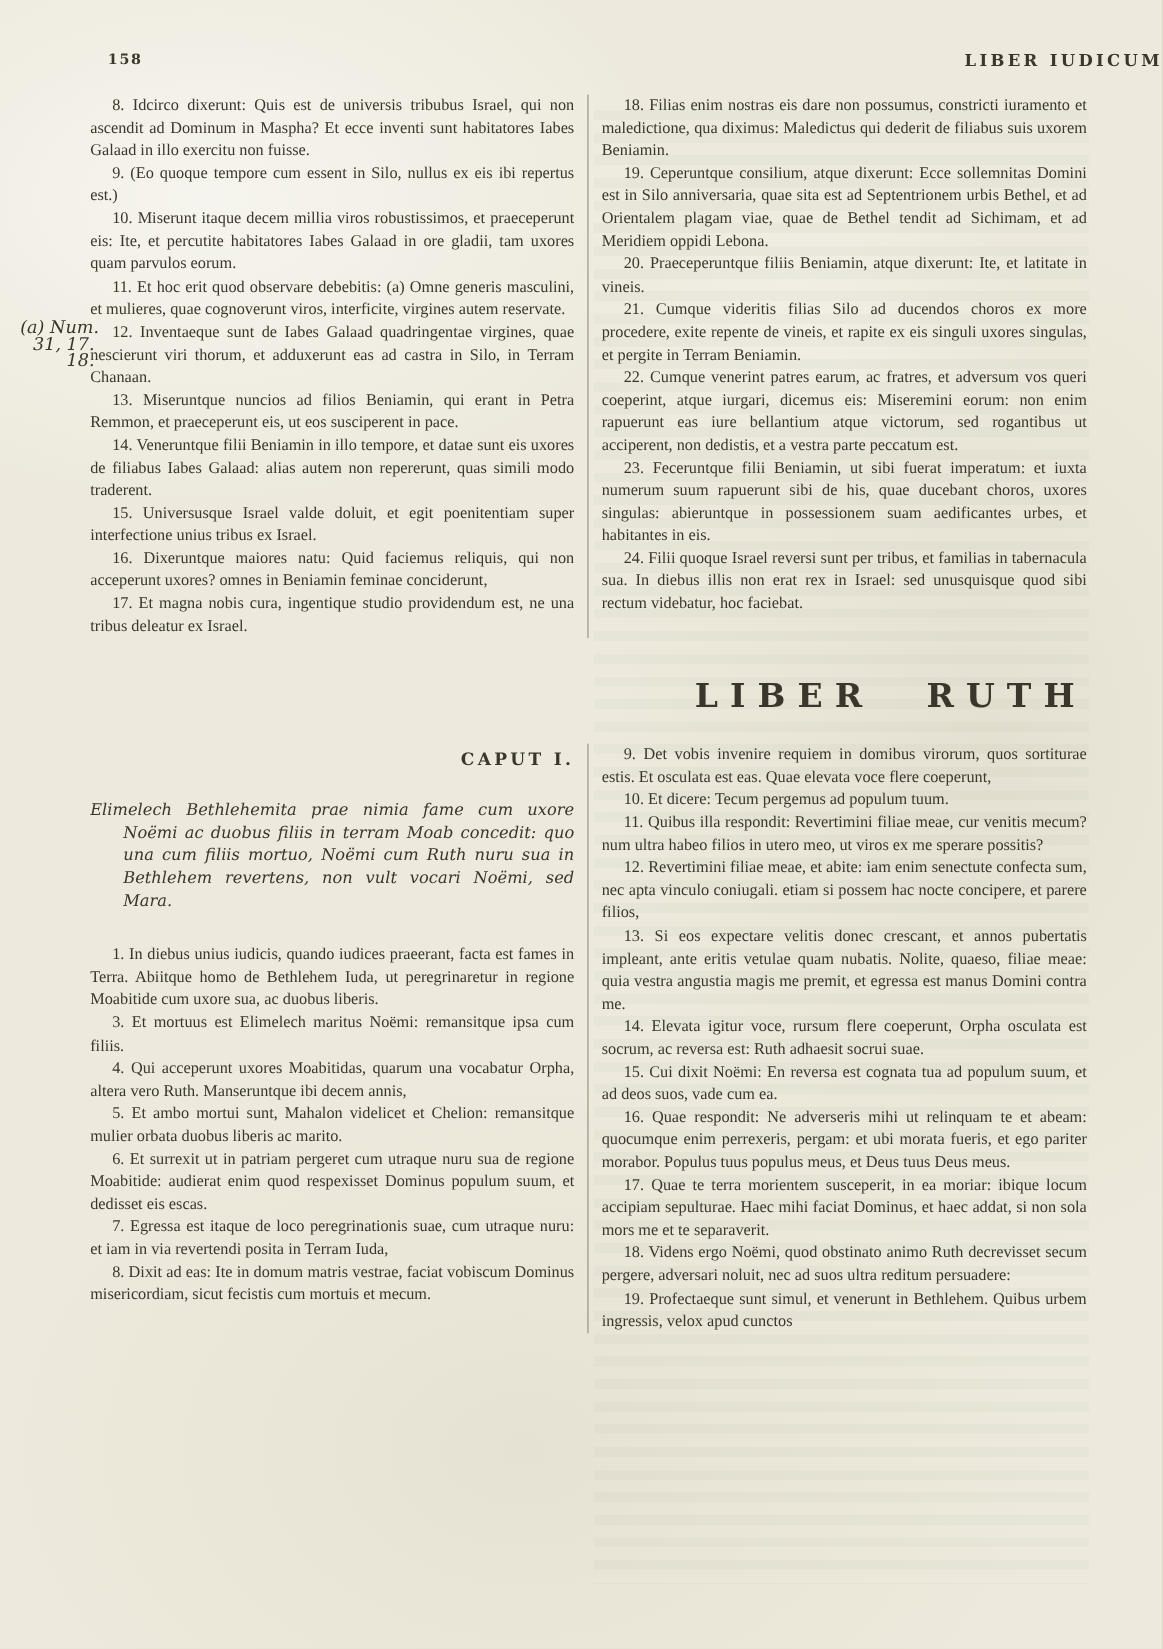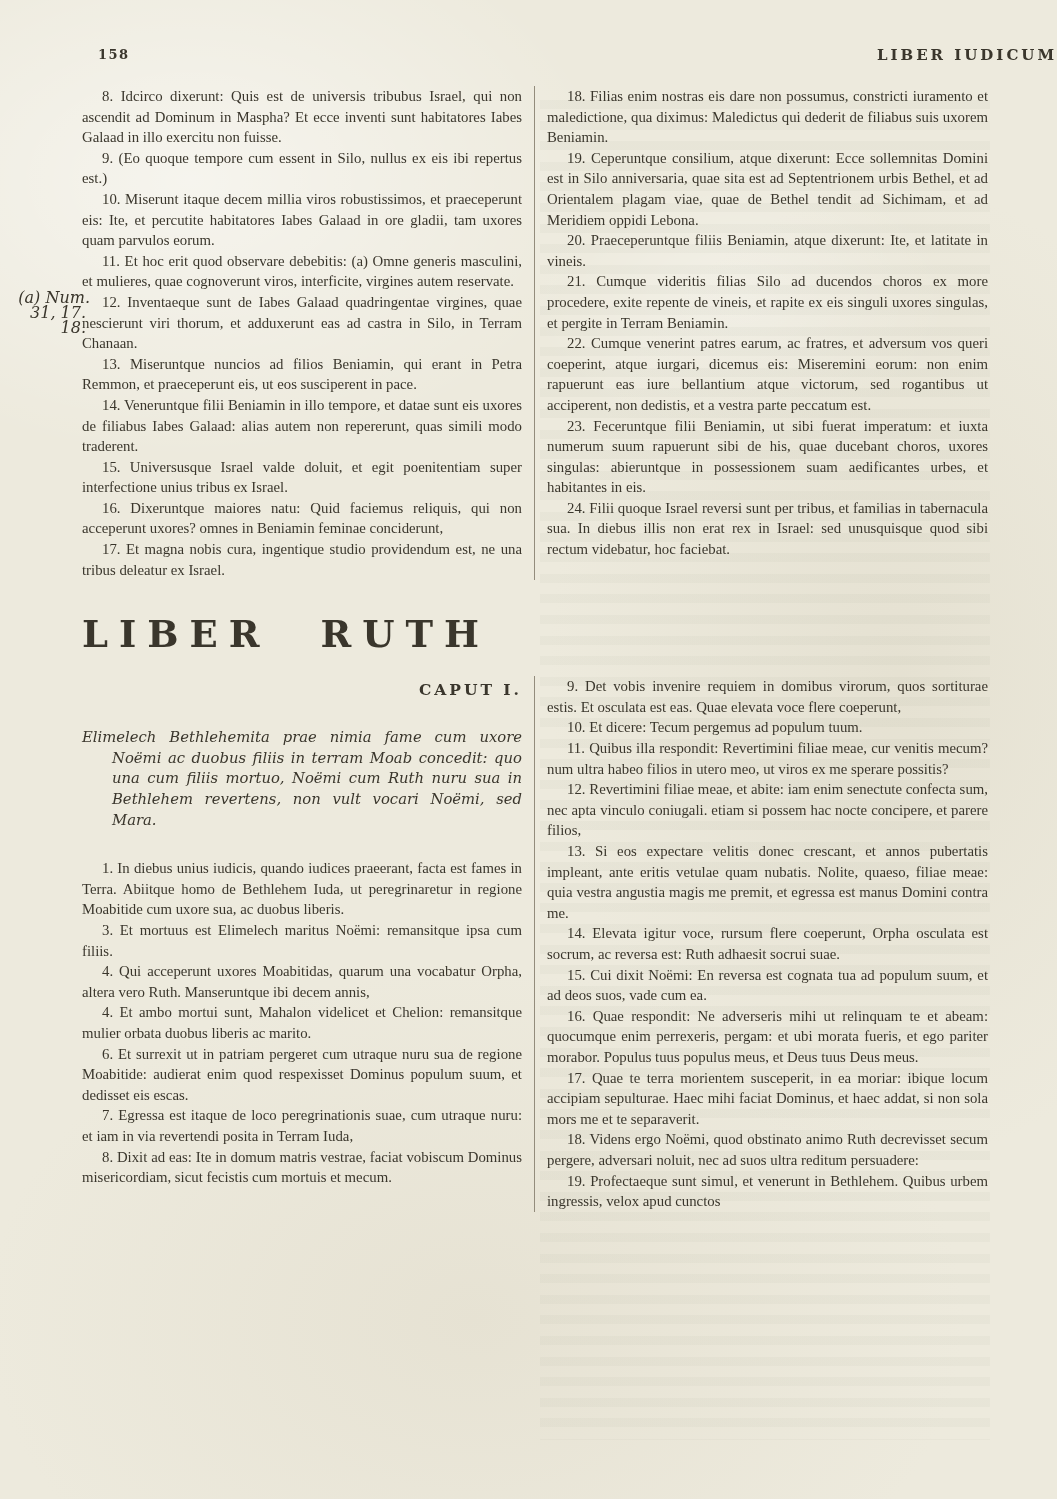--- a/index.html
+++ b/index.html
@@ -43,22 +43,22 @@
   .verse {
     margin:0;
     text-indent:20px;
     text-align:justify;
     font-size:14.8px;
     line-height:20.6px;
     font-family:Liberation Serif, serif;
   }
   .book-title {
     margin:36px 0 24px;
-    text-align:left;
-    font-size:37px; line-height:36px;
+    text-align:right;
+    font-size:30px; line-height:36px;
     font-weight:bold;
     letter-spacing:11px;
     word-spacing:26px;
     white-space:nowrap;
   }
   .chapter-heading {
     margin:4px 0 28px;
     text-align:right;
     font-size:15.5px; font-weight:bold; letter-spacing:3px;
   }
@@ -121,21 +121,21 @@
 
     <h1 class="book-title">LIBER RUTH</h1>
 
     <section class="two-col">
       <div class="col left">
         <h2 class="chapter-heading">CAPUT I.</h2>
         <p class="argument">Elimelech Bethlehemita prae nimia fame cum uxore Noëmi ac duobus filiis in terram Moab concedit: quo una cum filiis mortuo, Noëmi cum Ruth nuru sua in Bethlehem revertens, non vult vocari Noëmi, sed Mara.</p>
         <p class="verse">1. In diebus unius iudicis, quando iudices praeerant, facta est fames in Terra. Abiitque homo de Bethlehem Iuda, ut peregrinaretur in regione Moabitide cum uxore sua, ac duobus liberis.</p>
         <p class="verse">3. Et mortuus est Elimelech maritus Noëmi: remansitque ipsa cum filiis.</p>
         <p class="verse">4. Qui acceperunt uxores Moabitidas, quarum una vocabatur Orpha, altera vero Ruth. Manseruntque ibi decem annis,</p>
-        <p class="verse">4. Et ambo mortui sunt, Mahalon videlicet et Chelion: remansitque mulier orbata duobus liberis ac marito.</p>
+        <p class="verse">5. Et ambo mortui sunt, Mahalon videlicet et Chelion: remansitque mulier orbata duobus liberis ac marito.</p>
         <p class="verse">6. Et surrexit ut in patriam pergeret cum utraque nuru sua de regione Moabitide: audierat enim quod respexisset Dominus populum suum, et dedisset eis escas.</p>
         <p class="verse">7. Egressa est itaque de loco peregrinationis suae, cum utraque nuru: et iam in via revertendi posita in Terram Iuda,</p>
         <p class="verse">8. Dixit ad eas: Ite in domum matris vestrae, faciat vobiscum Dominus misericordiam, sicut fecistis cum mortuis et mecum.</p>
       </div>
       <div class="col right">
         <p class="verse">9. Det vobis invenire requiem in domibus virorum, quos sortiturae estis. Et osculata est eas. Quae elevata voce flere coeperunt,</p>
         <p class="verse">10. Et dicere: Tecum pergemus ad populum tuum.</p>
         <p class="verse">11. Quibus illa respondit: Revertimini filiae meae, cur venitis mecum? num ultra habeo filios in utero meo, ut viros ex me sperare possitis?</p>
         <p class="verse">12. Revertimini filiae meae, et abite: iam enim senectute confecta sum, nec apta vinculo coniugali. etiam si possem hac nocte concipere, et parere filios,</p>
         <p class="verse">13. Si eos expectare velitis donec crescant, et annos pubertatis impleant, ante eritis vetulae quam nubatis. Nolite, quaeso, filiae meae: quia vestra angustia magis me premit, et egressa est manus Domini contra me.</p>

